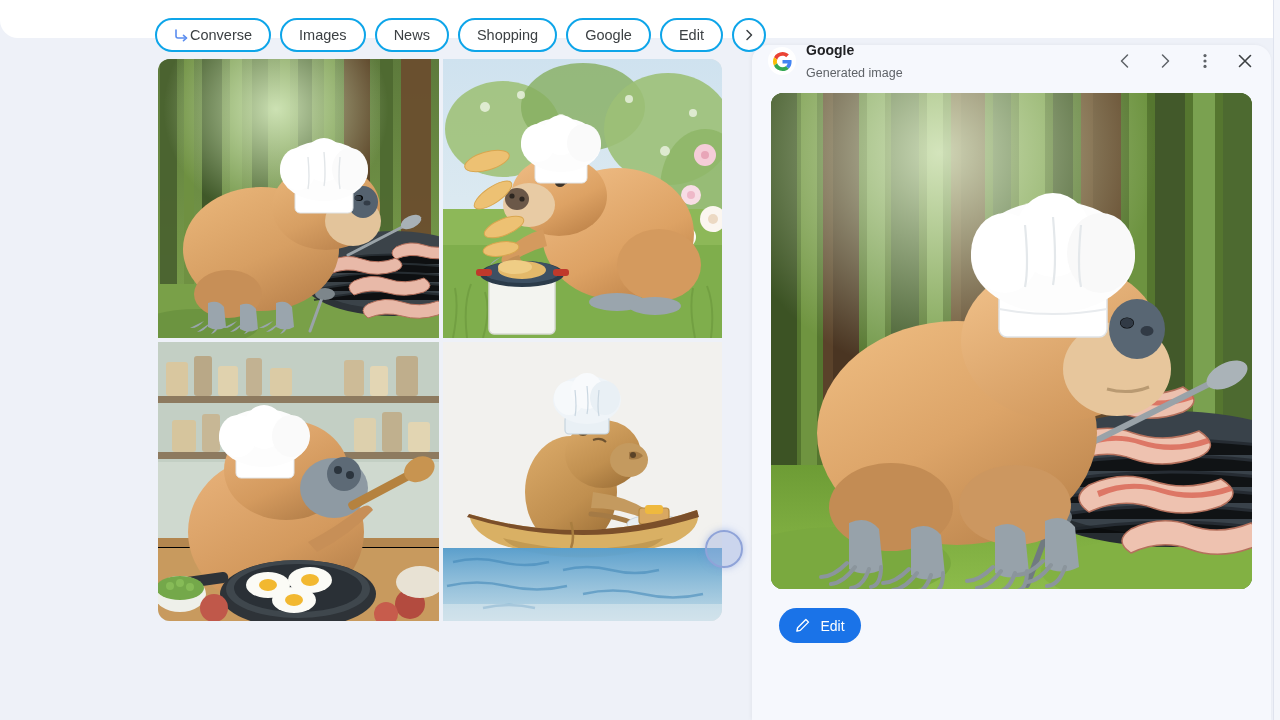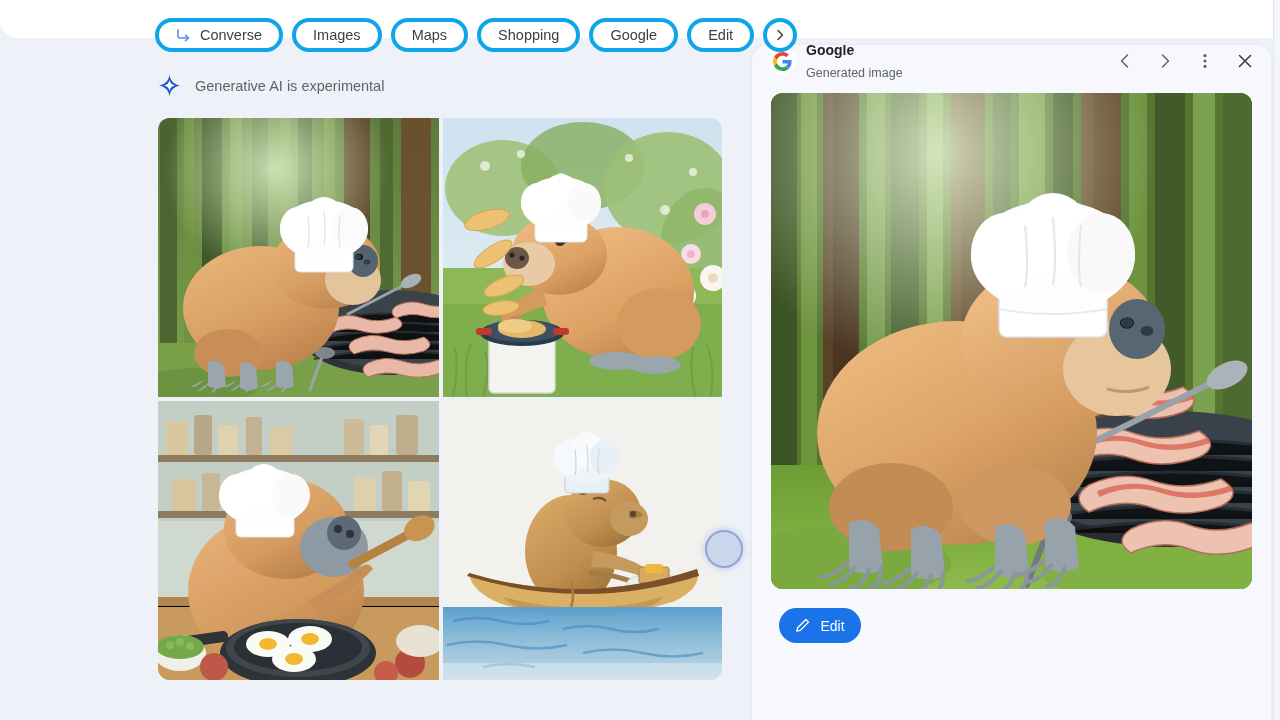--- a/index.html
+++ b/index.html
@@ -17,26 +17,25 @@
     width: 1280px; height: 38px;
     background: #ffffff;
     border-bottom-left-radius: 18px;
     display: flex; align-items: center;
     padding-left: 155px;
     gap: 9px;
     z-index: 20;
   }
   .pill {
     height: 34px;
-    border: 4px solid #0ea5e9;
+    border: 2px solid #0ea5e9;
     border-radius: 18px;
     background: #fff;
     display: flex; align-items: center;
     padding: 0 17px;
-    gap: 8px;
     font-size: 14.5px;
     color: #3c4043;
     white-space: nowrap;
     cursor: pointer;
     margin-top: 31px;
   }
   .pill.icon-only { padding: 0; width: 34px; justify-content: center; }
   .converse-icon { display: block; }
   .chev-pill { display: block; }
 
@@ -160,47 +159,40 @@
     <svg class="converse-icon" width="16" height="16" viewBox="0 0 16 16">
       <path d="M2 3 L2 9 Q2 11 4 11 L12 11" stroke="#5b8def" stroke-width="1.6" fill="none" stroke-linecap="round"></path>
       <path d="M9.5 8.3 L12.6 11 L9.5 13.7" stroke="#5b8def" stroke-width="1.6" fill="none" stroke-linecap="round" stroke-linejoin="round"></path>
     </svg>
     <span>Converse</span>
   </div>
   <div class="pill">
     <span>Images</span>
   </div>
   <div class="pill">
-    <span>Maps</span>
+    <span>News</span>
   </div>
   <div class="pill">
     <span>Shopping</span>
   </div>
   <div class="pill">
     <span>Google</span>
   </div>
   <div class="pill">
     <span>Edit</span>
   </div>
   <div class="pill icon-only">
     <svg class="chev-pill" width="16" height="16" viewBox="0 0 16 16">
       <path d="M6 3.5 L10.5 8 L6 12.5" stroke="#3c4043" stroke-width="1.5" fill="none" stroke-linecap="round" stroke-linejoin="round"></path>
     </svg>
   </div>
 </div>
 
 <div class="left-col">
 
-  <div class="genai-row">
-    <svg width="23" height="23" viewBox="0 0 24 24">
-      <path d="M12 1 C13 7.2 16.8 11 23 12 C16.8 13 13 16.8 12 23 C11 16.8 7.2 13 1 12 C7.2 11 11 7.2 12 1 Z" fill="#1a56c4"></path>
-      <path d="M12 6.3 C12.7 9.6 14.4 11.3 17.7 12 C14.4 12.7 12.7 14.4 12 17.7 C11.3 14.4 9.6 12.7 6.3 12 C9.6 11.3 11.3 9.6 12 6.3 Z" fill="#ffffff"></path>
-    </svg>
-    <span class="genai-label">Generative AI is experimental</span>
-  </div>
 
   <div class="grid">
 
     <div class="cell">
       <svg viewBox="0 0 281 279" preserveAspectRatio="xMidYMid slice">
         <defs>
           <linearGradient id="t1sky" x1="0" y1="0" x2="0" y2="1">
             <stop offset="0" stop-color="#5d7a3c"></stop>
               <stop offset="1" stop-color="#7ea34d"></stop>
           </linearGradient>

